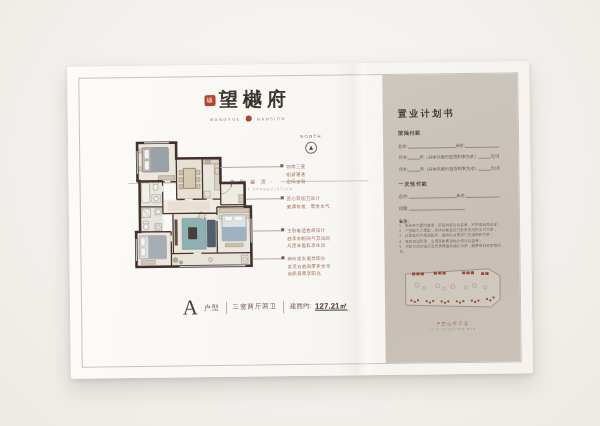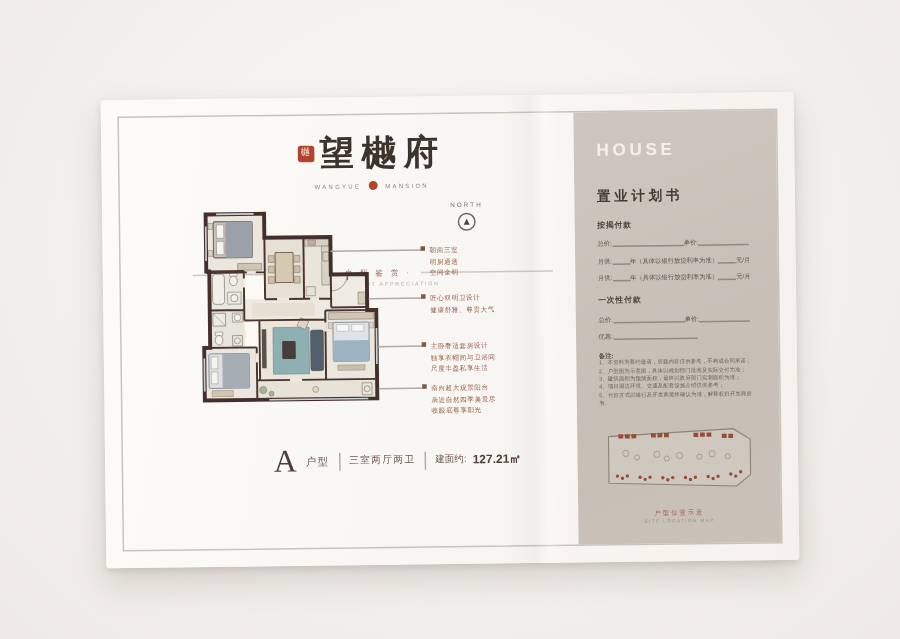--- a/index.html
+++ b/index.html
@@ -11,21 +11,21 @@
     transform:rotate(-0.7deg);border-radius:2px;
     box-shadow:0 10px 22px rgba(110,100,88,.22),0 2px 5px rgba(110,100,88,.18);}
   .inner-border{position:absolute;inset:11px;border:1px solid #c9c3ba;pointer-events:none;}
   .crease{position:absolute;left:266px;top:0;bottom:0;width:40px;
     background:linear-gradient(90deg,rgba(90,80,70,0),rgba(90,80,70,.045) 50%,rgba(255,255,255,.3) 74%,rgba(90,80,70,0));}
   
   .logo{position:absolute;left:40px;top:22px;width:280px;text-align:center;}
   .logo-row{display:flex;align-items:center;justify-content:center;gap:4px;}
   .seal{display:inline-block;width:11px;height:11px;background:#b2432c;color:#f6e9dd;
     font-size:6px;line-height:11px;border-radius:2px;text-align:center;}
-  .brand-name{font-family:Liberation Sans, sans-serif;font-weight:700;font-size:23px;
+  .brand-name{font-family:Liberation Sans, sans-serif;font-weight:700;font-size:19px;
     letter-spacing:5px;color:#3c332c;}
   .logo-sub{margin-top:3px;display:flex;align-items:center;justify-content:center;gap:5px;
     font-size:4px;letter-spacing:1.5px;color:#8d857b;}
   .seal-dot{width:6px;height:6px;border-radius:50%;background:#b2432c;}
   .divider{position:absolute;left:60px;top:114px;width:240px;display:flex;align-items:center;gap:6px;}
   .dline{flex:1;height:1px;background:#cfc7bb;}
   .dtext{font-size:5px;color:#9a5f4c;letter-spacing:2px;white-space:nowrap;}
   .divider-en{position:absolute;left:60px;top:123px;width:240px;text-align:center;
     font-size:3.5px;color:#b4ada1;letter-spacing:1.2px;}
   
@@ -43,21 +43,21 @@
   .ann .bullet{position:absolute;left:-6px;top:1px;width:3px;height:3px;background:#7d5a4c;}
   .ann-text div{font-size:4.4px;line-height:1.75;color:#96604f;letter-spacing:.4px;}
   
   .type-label{position:absolute;left:75px;top:232px;width:240px;display:flex;align-items:center;
     justify-content:center;gap:6px;color:#6b564c;}
   .t-letter{font-family:"Liberation Serif",serif;font-size:21px;color:#4e3e36;line-height:1;}
   .t-word{font-size:7px;letter-spacing:1px;}
   .t-sep{width:1px;height:12px;background:#b9ac9f;}
   .t-rooms{font-size:6.4px;letter-spacing:1px;}
   .t-area-label{font-size:6.4px;}
-  .t-area{font-size:8px;font-weight:700;color:#4e3e36;margin-left:-2px;}
+  .t-area{font-size:8px;font-weight:700;color:#4e3e36;margin-left:-2px;text-decoration:underline;}
   
   .panel{position:absolute;left:315px;top:12px;right:12px;bottom:12px;
     background:linear-gradient(160deg,#cec7bf 0%,#c7bfb6 60%,#cac2b9 100%);
     padding:18px 15px 0;box-sizing:border-box;}
   .p-title div{color:#f3f0ec;font-size:11.5px;letter-spacing:2.4px;font-weight:600;line-height:1.45;}
   .p-sub{margin-top:15px;font-size:9px;font-weight:700;letter-spacing:2.5px;color:#443b33;}
   .f-head{margin-top:9px;font-size:5.2px;font-weight:700;color:#4c4238;letter-spacing:.6px;}
   .f-row{display:flex;align-items:flex-end;margin-top:5.5px;font-size:4.2px;color:#5d5349;white-space:nowrap;}
   .f-line{border-bottom:1px solid #948a7f;height:5px;display:inline-block;}.w12{width:12px}.w34{width:34px}.w48{width:48px}.w56{width:56px}
   .notes{margin-top:8px;}
@@ -237,21 +237,20 @@
       <span class="t-word">户型</span>
       <span class="t-sep"></span>
       <span class="t-rooms">三室两厅两卫</span>
       <span class="t-sep"></span>
       <span class="t-area-label">建面约:</span>
       <span class="t-area">127.21㎡</span>
     </div>
 
     <div class="panel">
       <div class="p-title">
-        <div>HOUSE</div>
       </div>
       <div class="p-sub">置业计划书</div>
 
       <div class="f-head">按揭付款</div>
       <div class="f-row">
         <span>总价:</span>
         <span class="f-line w48"></span>
         <span>单价:</span>
         <span class="f-line w34"></span>
       </div>

